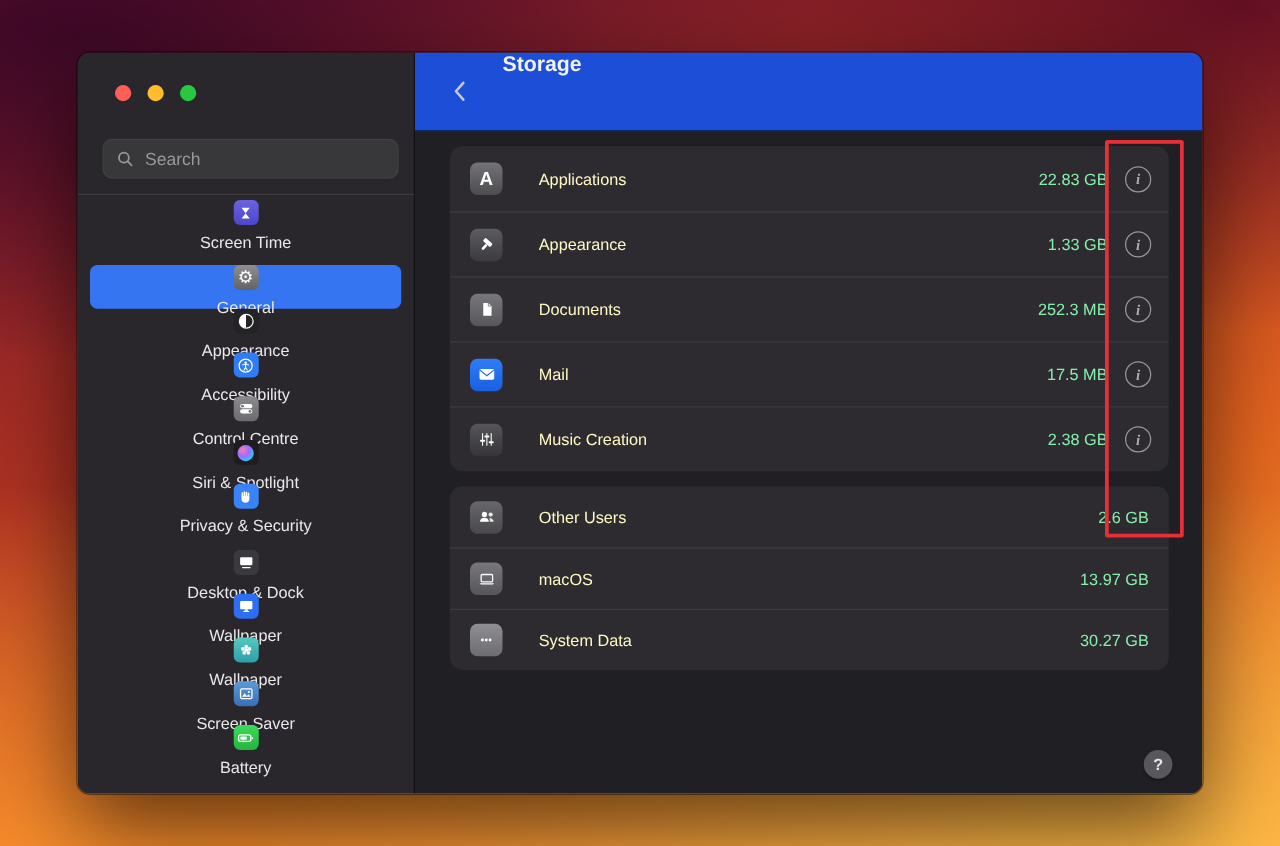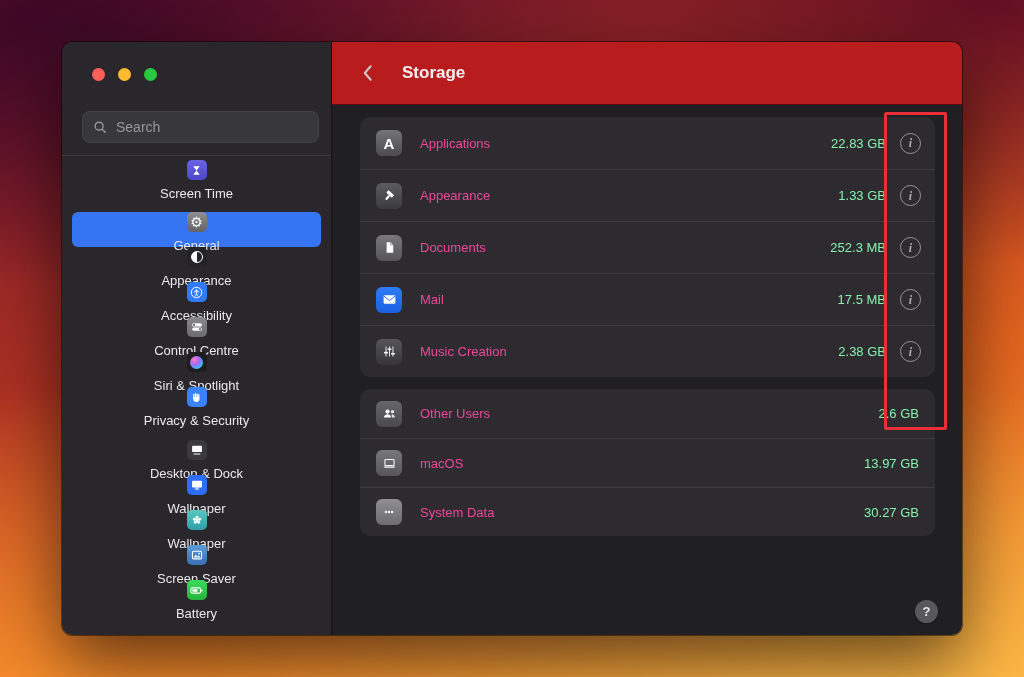--- a/index.html
+++ b/index.html
@@ -69,36 +69,36 @@
     background:radial-gradient(circle at 32% 30%,#ff7ab8 0%,#a06bff 40%,#30c8ff 75%,#0a57d0 100%);}
   .ic-privacy{background:#3a82f7;}
   .ic-desktop{background:#3a3a3e;}
   .ic-displays{background:#2e6ef5;}
   .ic-wallpaper{background:linear-gradient(180deg,#57c8c0,#2e9fa8);}
   .ic-screensaver{background:linear-gradient(180deg,#5b9bd8,#3a6fb5);}
   .ic-battery{background:linear-gradient(180deg,#3ddb5a,#23b53e);}
   
   .main{flex:1;background:#201f23;display:flex;flex-direction:column;position:relative;}
   .main-header{
-    height:62px;flex:0 0 62px;display:flex;align-items:center;
-    padding-left:30px;background:#b91c1c;border-bottom:1px solid rgba(0,0,0,.5);
+    height:62px;flex:0 0 62px;display:flex;
+    padding-left:30px;background:#1d4ed8;border-bottom:1px solid rgba(0,0,0,.5);
   }
   .back-btn{width:22px;display:flex;align-items:center;cursor:default;}
   .page-title{font-size:17px;font-weight:700;color:#f2f1f4;margin-left:18px;}
   .content{padding:12px 27px 0 28px;}
   .grp{background:#2d2b30;border-radius:10px;overflow:hidden;}
   .grp + .grp{margin-top:12px;}
   .row{display:flex;align-items:center;height:52px;padding:0 14px 0 16px;box-sizing:border-box;}
   .grp .row + .row{border-top:1px solid rgba(255,255,255,.08);}
   .grp.sys .row{height:49px;padding-right:16px;}
   .micon{
     width:26px;height:26px;border-radius:6px;flex:0 0 26px;
     display:flex;align-items:center;justify-content:center;overflow:hidden;
   }
-  .rlabel{font-size:13px;color:#ec4899;margin-left:18px;flex:1;white-space:nowrap;}
+  .rlabel{font-size:13px;color:#fef9c3;margin-left:29px;flex:1;white-space:nowrap;}
   .rsize{font-size:13px;color:#86efac;white-space:nowrap;}
   .info{
     width:21px;height:21px;border-radius:50%;border:1.5px solid #96959b;
     margin-left:14px;flex:0 0 21px;box-sizing:border-box;
     display:flex;align-items:center;justify-content:center;cursor:default;
   }
   .info::before{content:"i";font:italic 700 12px "Liberation Serif",serif;color:#aeadb3;line-height:1;}
   .ic-apps{background:linear-gradient(180deg,#737378,#4c4c50);}
   .ic-apps::before{content:"A";color:#fff;font-size:15px;font-weight:700;font-family:"Liberation Sans",sans-serif;}
   .ic-dev{background:linear-gradient(180deg,#5c5c60,#3b3b3f);}

